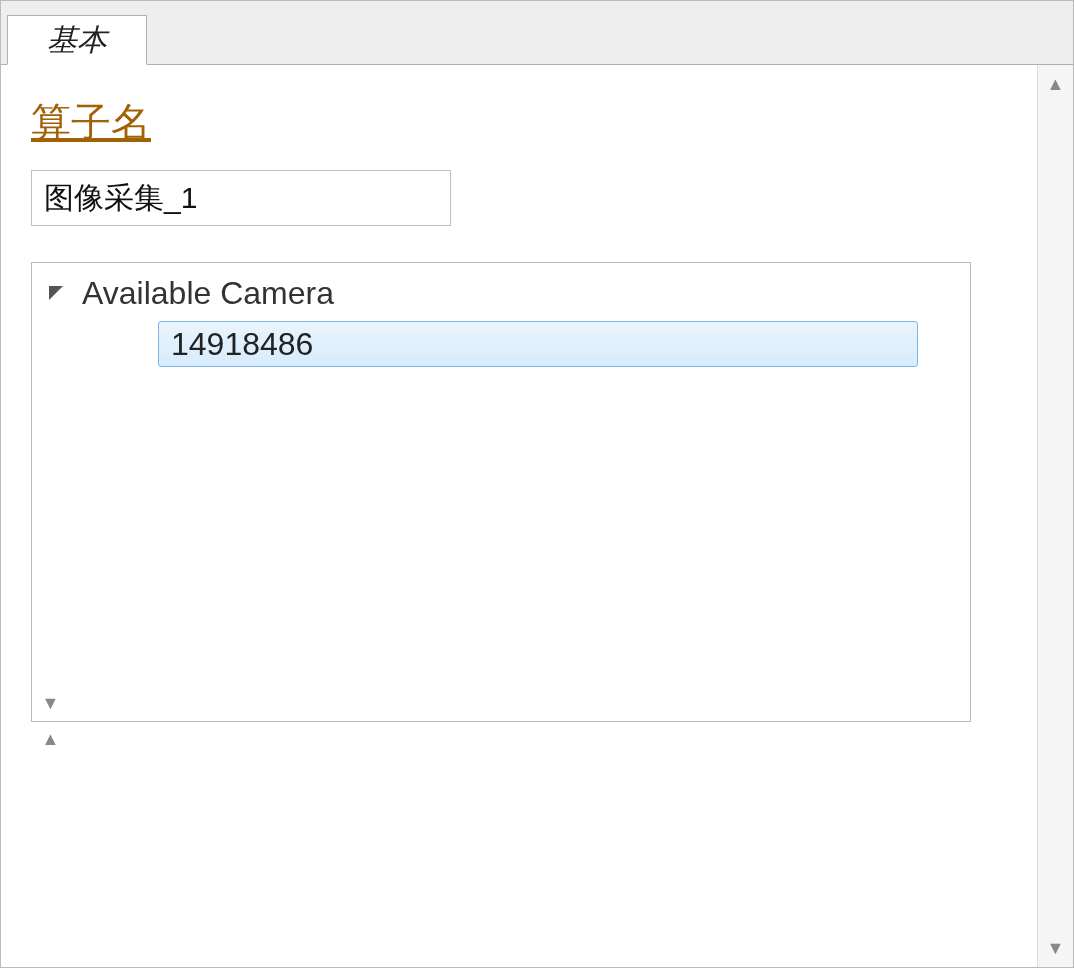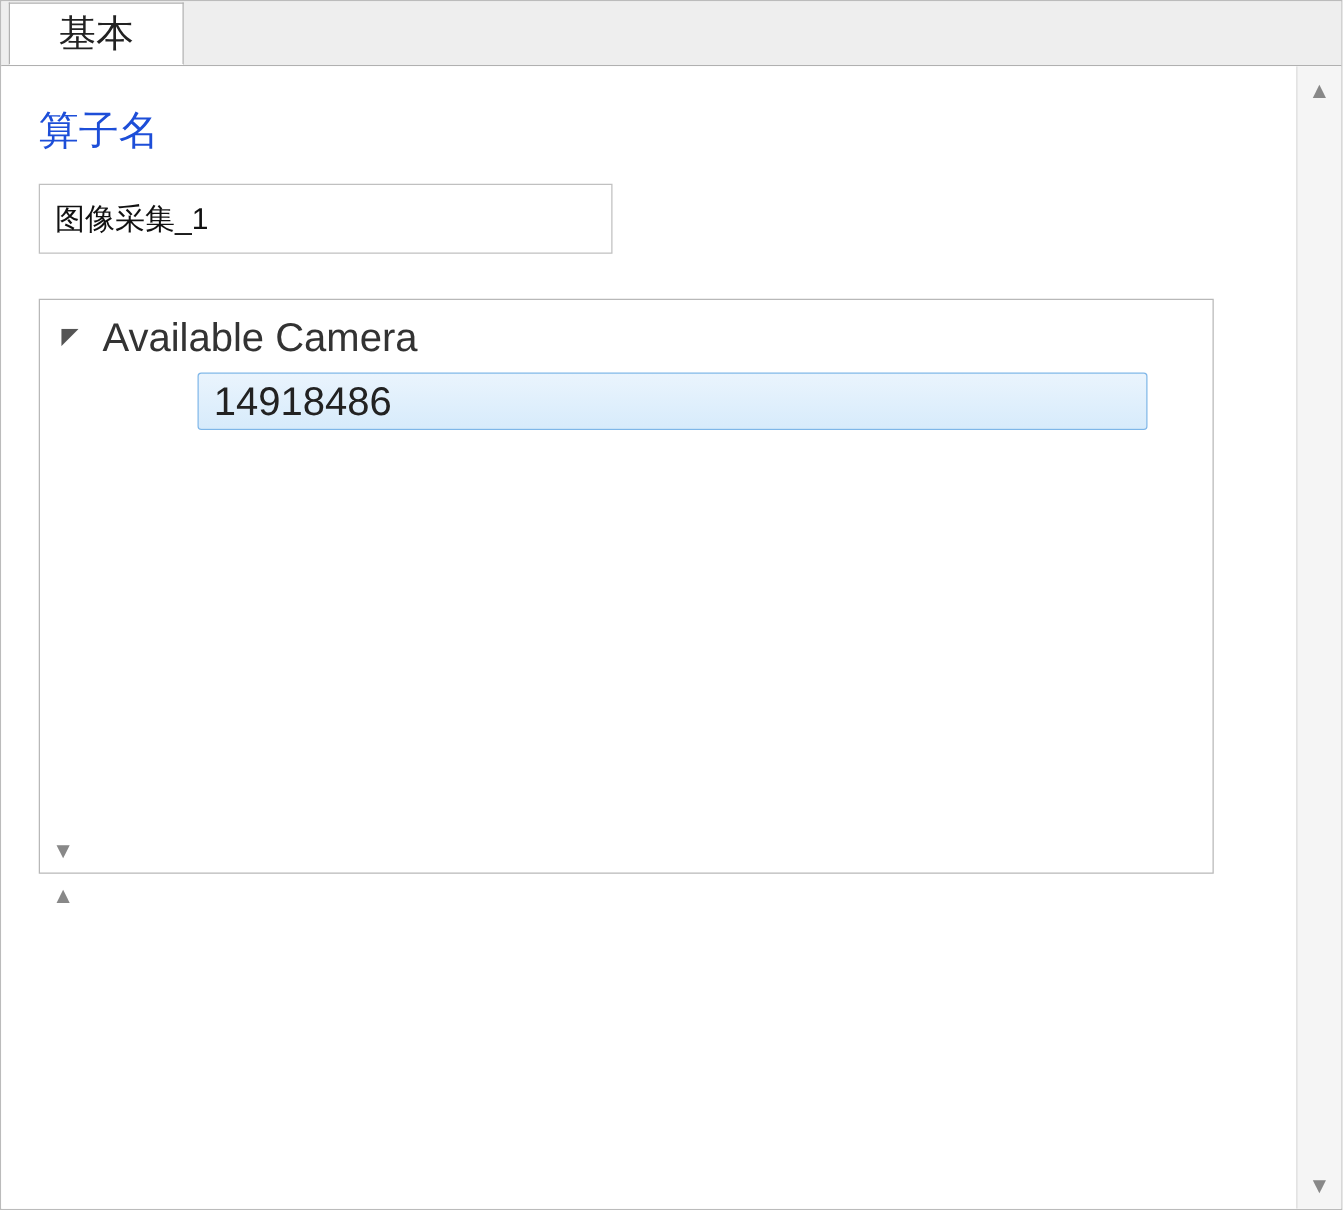--- a/index.html
+++ b/index.html
@@ -13,25 +13,26 @@
   .window {
     width: 1074px; height: 968px;
     display: flex;
     flex-direction: column;
     background: #f0f0f0;
     border: 1px solid #bbb;
   }
   
   .tab-strip {
     display: flex;
-    align-items: flex-start;
-    height: 52px;
+    align-items: flex-end;
+    height: 64px;
     padding-left: 6px;
     border-bottom: 1px solid #b0b0b0;
     background: #eee;
+    font-style: italic;
   }
   .tab {
     min-width: 140px;
     height: 50px;
     padding: 0 30px;
     font-size: 30px;
     display: flex;
     align-items: center;
     justify-content: center;
     border: 1px solid #b0b0b0;
@@ -74,28 +75,29 @@
     height: 30px;
     display: flex;
     align-items: center;
     justify-content: center;
     color: #888;
     font-size: 18px;
   }
   .outer-scroll .up-arrow { top: 4px; }
   .outer-scroll .down-arrow { bottom: 4px; }
   .label {
-    font-size: 32px;
-    color: #1d4ed8;
+    font-size: 40px;
+    color: #a16207;
     margin-bottom: 20px;
+    text-decoration: underline;
   }
   .text-input {
-    width: 459px;
+    width: 420px;
     height: 56px;
-    font-size: 24px;
+    font-size: 30px;
     padding: 6px 12px;
     border: 1px solid #c0c0c0;
     background: #fff;
     color: #111;
     margin-bottom: 36px;
   }
   .tree-box {
     border: 1px solid #b8b8b8;
     width: 940px;
     height: 460px;

